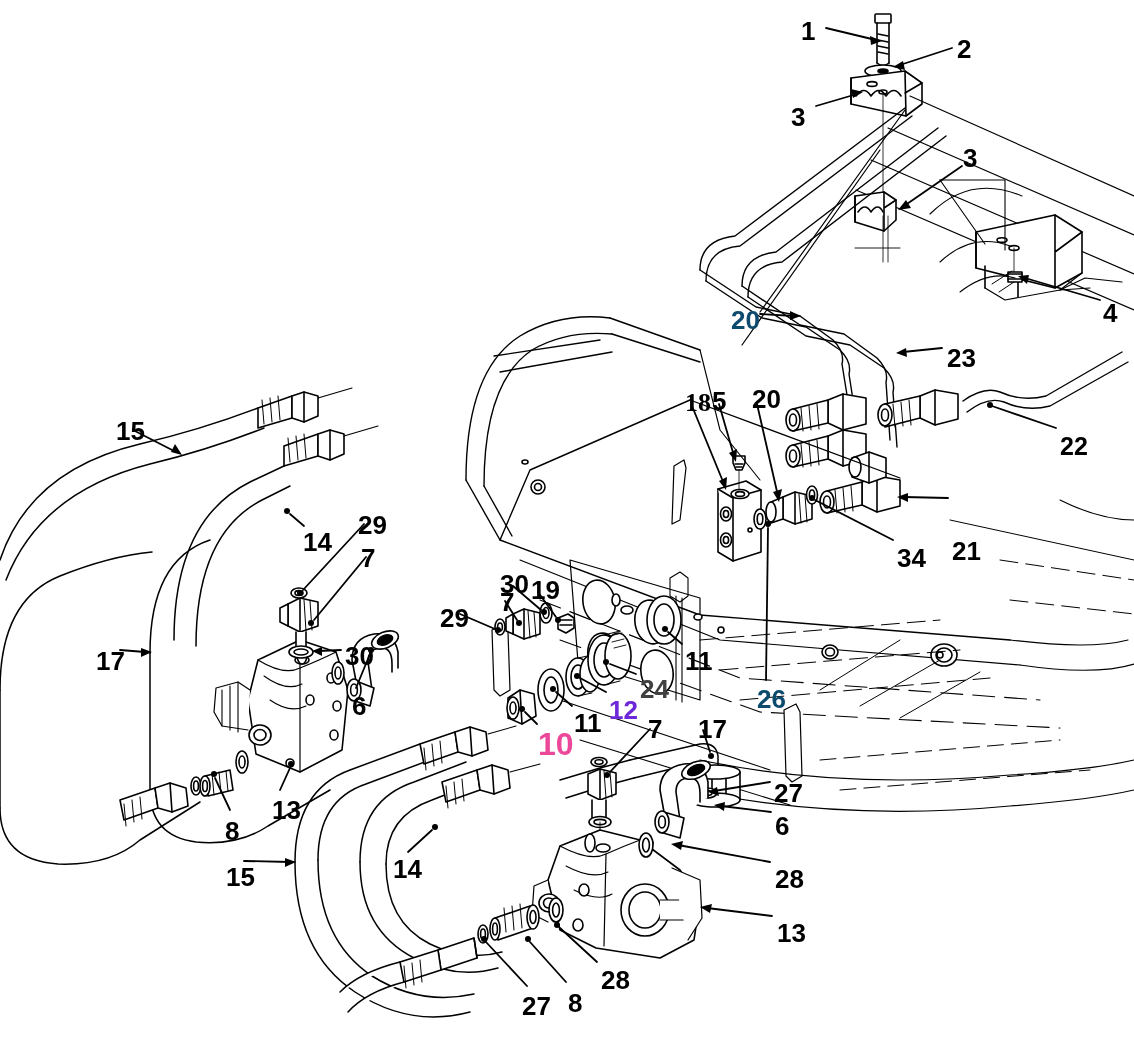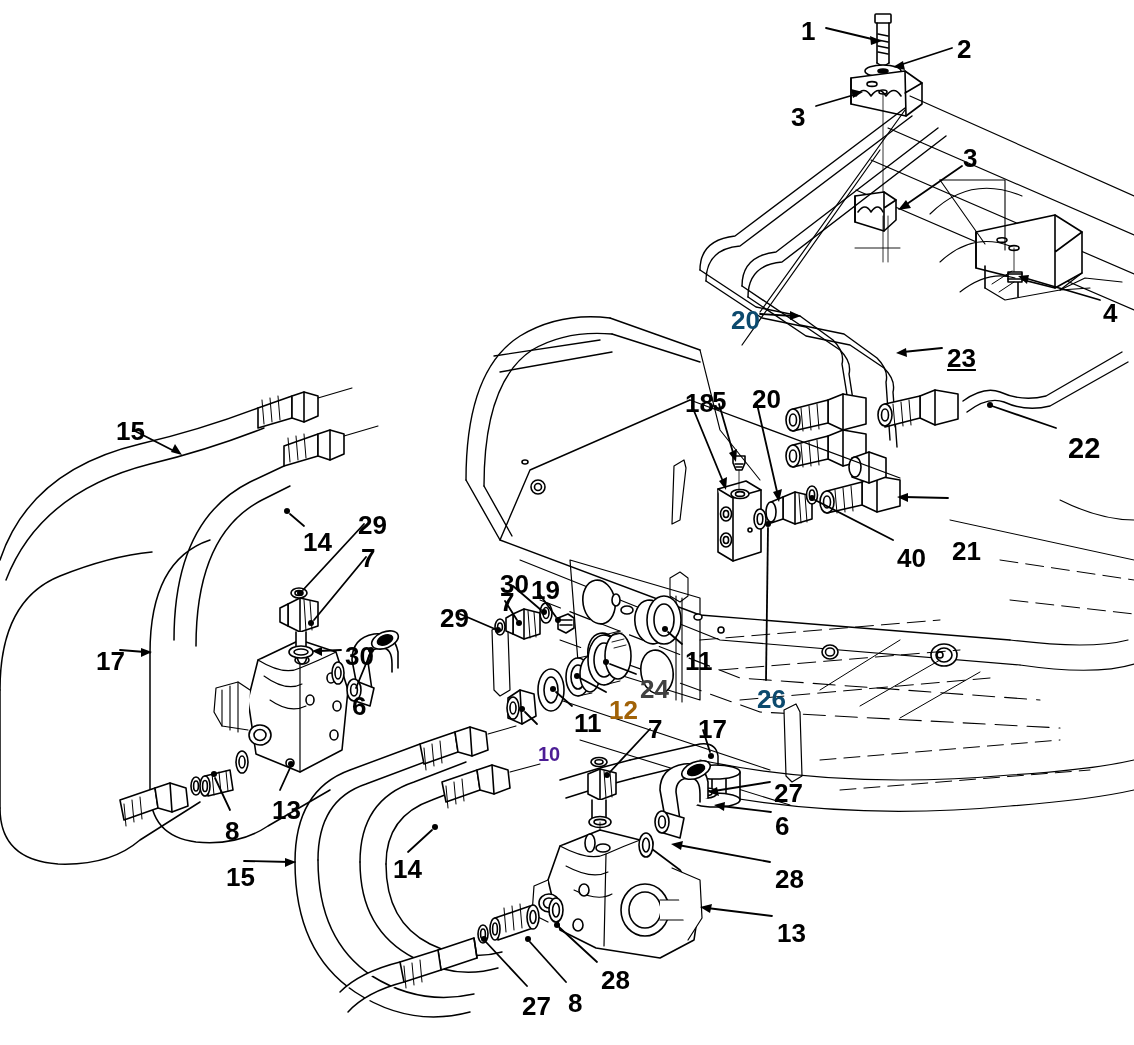--- a/index.html
+++ b/index.html
@@ -614,41 +614,41 @@
       <div class="callout" style="left: 963px; top: 145px; font-size: 26px; color: rgb(0, 0, 0);">3</div>
       <div class="callout" style="left: 1103px; top: 300px; font-size: 26px; color: rgb(0, 0, 0);">4</div>
       <div class="callout" style="left: 712px; top: 388px; font-size: 26px; color: rgb(0, 0, 0);">5</div>
       <div class="callout" style="left: 352px; top: 693px; font-size: 26px; color: rgb(0, 0, 0);">6</div>
       <div class="callout" style="left: 775px; top: 813px; font-size: 26px; color: rgb(0, 0, 0);">6</div>
       <div class="callout" style="left: 361px; top: 545px; font-size: 26px; color: rgb(0, 0, 0);">7</div>
       <div class="callout" style="left: 500px; top: 589px; font-size: 26px; color: rgb(0, 0, 0);">7</div>
       <div class="callout" style="left: 648px; top: 716px; font-size: 26px; color: rgb(0, 0, 0);">7</div>
       <div class="callout" style="left: 225px; top: 818px; font-size: 26px; color: rgb(0, 0, 0);">8</div>
       <div class="callout" style="left: 568px; top: 990px; font-size: 26px; color: rgb(0, 0, 0);">8</div>
-      <div class="callout" style="left: 538px; top: 728px; font-size: 20px; color: #4c1d95; margin-top: 16px;">10</div>
+      <div class="callout" style="left: 538px; top: 728px; font-size: 32px; color: #ec4899;">10</div>
       <div class="callout" style="left: 685px; top: 648px; font-size: 26px; color: rgb(0, 0, 0);">11</div>
       <div class="callout" style="left: 574px; top: 710px; font-size: 26px; color: rgb(0, 0, 0);">11</div>
-      <div class="callout" style="left: 609px; top: 697px; font-size: 26px; color: #a16207;">12</div>
+      <div class="callout" style="left: 609px; top: 697px; font-size: 26px; color: #6d28d9;">12</div>
       <div class="callout" style="left: 272px; top: 797px; font-size: 26px; color: rgb(0, 0, 0);">13</div>
       <div class="callout" style="left: 777px; top: 920px; font-size: 26px; color: rgb(0, 0, 0);">13</div>
       <div class="callout" style="left: 303px; top: 529px; font-size: 26px; color: rgb(0, 0, 0);">14</div>
       <div class="callout" style="left: 393px; top: 856px; font-size: 26px; color: rgb(0, 0, 0);">14</div>
       <div class="callout" style="left: 116px; top: 418px; font-size: 26px; color: rgb(0, 0, 0);">15</div>
       <div class="callout" style="left: 226px; top: 864px; font-size: 26px; color: rgb(0, 0, 0);">15</div>
       <div class="callout" style="left: 752px; top: 386px; font-size: 26px; color: rgb(0, 0, 0);">20</div>
       <div class="callout" style="left: 96px; top: 648px; font-size: 26px; color: rgb(0, 0, 0);">17</div>
       <div class="callout" style="left: 698px; top: 716px; font-size: 26px; color: rgb(0, 0, 0);">17</div>
-      <div class="callout" style="left: 685px; top: 390px; font-size: 26px; color: rgb(0, 0, 0);">18</div>
+      <div class="callout" style="left: 685px; top: 390px; font-size: 26px; color: rgb(0, 0, 0); font-family: Liberation Serif, serif;">18</div>
       <div class="callout" style="left: 531px; top: 577px; font-size: 26px; color: rgb(0, 0, 0); text-align: right;">19</div>
       <div class="callout" style="left: 731px; top: 307px; font-size: 26px; color: #0c4a6e;">20</div>
       <div class="callout" style="left: 952px; top: 502px; font-size: 26px; color: rgb(0, 0, 0); margin-top: 36px;">21</div>
-      <div class="callout" style="left: 1060px; top: 434px; font-size: 29px; color: rgb(0, 0, 0); margin-left: 8px;">22</div>
-      <div class="callout" style="left: 947px; top: 345px; font-size: 26px; color: rgb(0, 0, 0); text-decoration: underline;">23</div>
+      <div class="callout" style="left: 1060px; top: 434px; font-size: 25px; color: rgb(0, 0, 0);">22</div>
+      <div class="callout" style="left: 947px; top: 345px; font-size: 26px; color: rgb(0, 0, 0);">23</div>
       <div class="callout" style="left: 640px; top: 676px; font-size: 26px; color: #404040;">24</div>
-      <div class="callout" style="left: 897px; top: 545px; font-size: 26px; color: rgb(0, 0, 0);">40</div>
+      <div class="callout" style="left: 897px; top: 545px; font-size: 26px; color: rgb(0, 0, 0);">34</div>
       <div class="callout" style="left: 757px; top: 686px; font-size: 26px; color: #0c4a6e;">26</div>
       <div class="callout" style="left: 774px; top: 780px; font-size: 26px; color: rgb(0, 0, 0);">27</div>
       <div class="callout" style="left: 522px; top: 993px; font-size: 26px; color: rgb(0, 0, 0);">27</div>
       <div class="callout" style="left: 775px; top: 866px; font-size: 26px; color: rgb(0, 0, 0);">28</div>
       <div class="callout" style="left: 601px; top: 967px; font-size: 26px; color: rgb(0, 0, 0);">28</div>
       <div class="callout" style="left: 358px; top: 512px; font-size: 26px; color: rgb(0, 0, 0);">29</div>
       <div class="callout" style="left: 440px; top: 605px; font-size: 26px; color: rgb(0, 0, 0);">29</div>
       <div class="callout" style="left: 345px; top: 643px; font-size: 26px; color: rgb(0, 0, 0);">30</div>
       <div class="callout" style="left: 500px; top: 571px; font-size: 26px; color: rgb(0, 0, 0);">30</div>
     </div>

